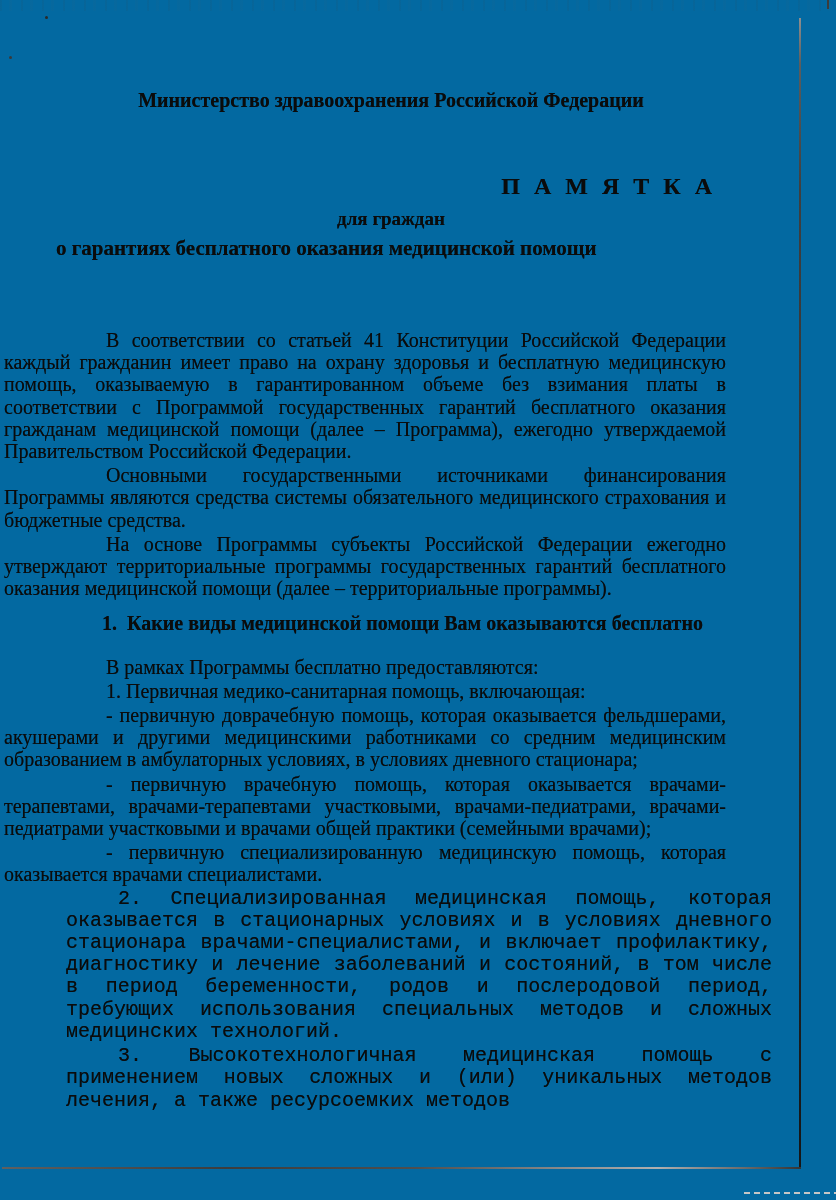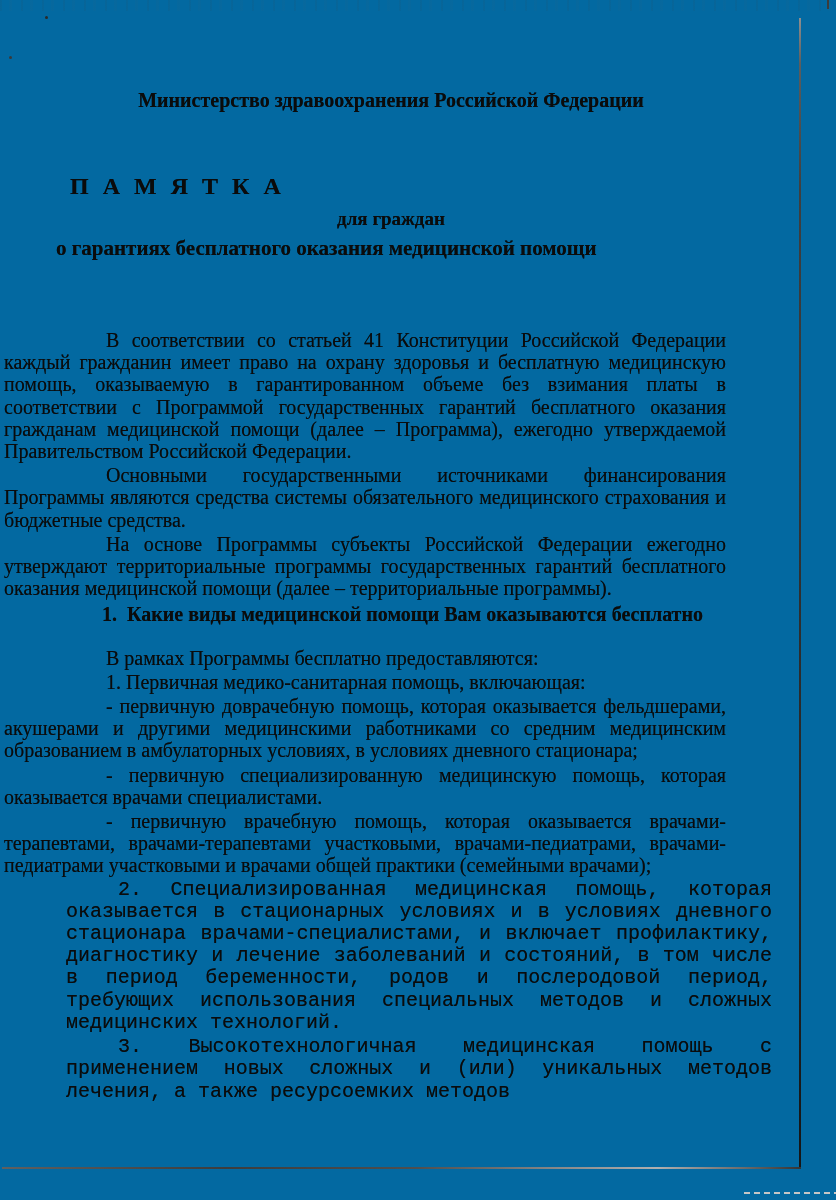--- a/index.html
+++ b/index.html
@@ -41,41 +41,41 @@
   .content {
     position:absolute; left:0; top:88px; width:726px;
     color:#0b0b0b;
     text-shadow:0 0 0.4px rgba(0,0,0,.55);
   }
   .ministry {
     text-align:center; font-weight:bold; font-size:20px; line-height:24px;
     padding-left:56px;
   }
   .doc-title {
-    margin-top:62px; text-align:left; font-weight:bold; font-size:24px; line-height:24px;
+    margin-top:62px; text-align:right; font-weight:bold; font-size:24px; line-height:24px;
     letter-spacing:14px; padding-left:70px; 
   }
   .doc-sub1 {
     margin-top:9px; text-align:center; font-weight:bold; font-size:19px; line-height:24px;
     padding-left:56px;
   }
   .doc-sub2 {
     margin-top:5px; font-weight:bold; font-size:21px; line-height:24px;
     padding-left:56px;
   }
   .body-blocks {
     margin-top:69px;
     font-size:20px; line-height:22.2px; text-align:justify;
     width:722px; margin-left:4px;
   }
   .body-blocks p { margin:0 0 2px 0; }
   p.para { text-indent:102px; }
   p.heading {
     font-weight:bold; text-indent:98px; text-align:left; white-space:pre-wrap;
-    margin-top:4px; margin-bottom:21px;
+    margin-top:13px; margin-bottom:21px;
   }
   
   p.para-curl { margin-left:62px; margin-right:-46px; text-indent:52px;font-family:Liberation Mono, monospace; }
 </style>
 </head>
 <body>
 
 <div class="page">
   <div class="noise-top"></div>
   <div class="speck s1"></div>
@@ -91,19 +91,19 @@
     <div class="doc-sub1">для граждан</div>
     <div class="doc-sub2">о гарантиях бесплатного оказания медицинской помощи</div>
     <div class="body-blocks" id="blocks">
         <p class="para">В соответствии со статьей 41 Конституции Российской Федерации каждый гражданин имеет право на охрану здоровья и бесплатную медицинскую помощь, оказываемую в гарантированном объеме без взимания платы в соответствии с Программой государственных гарантий бесплатного оказания гражданам медицинской помощи (далее – Программа), ежегодно утверждаемой Правительством Российской Федерации.</p>
         <p class="para">Основными государственными источниками финансирования Программы являются средства системы обязательного медицинского страхования и бюджетные средства.</p>
         <p class="para">На основе Программы субъекты Российской Федерации ежегодно утверждают территориальные программы государственных гарантий бесплатного оказания медицинской помощи (далее – территориальные программы).</p>
         <p class="heading">1.  Какие виды медицинской помощи Вам оказываются бесплатно</p>
         <p class="para">В рамках Программы бесплатно предоставляются:</p>
         <p class="para">1. Первичная медико-санитарная помощь, включающая:</p>
         <p class="para">- первичную доврачебную помощь, которая оказывается фельдшерами, акушерами и другими медицинскими работниками со средним медицинским образованием в амбулаторных условиях, в условиях дневного стационара;</p>
+        <p class="para">- первичную врачебную помощь, которая оказывается врачами-терапевтами, врачами-терапевтами участковыми, врачами-педиатрами, врачами-педиатрами участковыми и врачами общей практики (семейными врачами);</p>
         <p class="para">- первичную специализированную медицинскую помощь, которая оказывается врачами специалистами.</p>
-        <p class="para">- первичную врачебную помощь, которая оказывается врачами-терапевтами, врачами-терапевтами участковыми, врачами-педиатрами, врачами-педиатрами участковыми и врачами общей практики (семейными врачами);</p>
         <p class="para-curl">2. Специализированная медицинская помощь, которая оказывается в стационарных условиях и в условиях дневного стационара врачами-специалистами, и включает профилактику, диагностику и лечение заболеваний и состояний, в том числе в период беременности, родов и послеродовой период, требующих использования специальных методов и сложных медицинских технологий.</p>
         <p class="para-curl">3. Высокотехнологичная медицинская помощь с применением новых сложных и (или) уникальных методов лечения, а также ресурсоемких методов</p>
       </div>
   </div>
 </div>
 
 </body></html>

